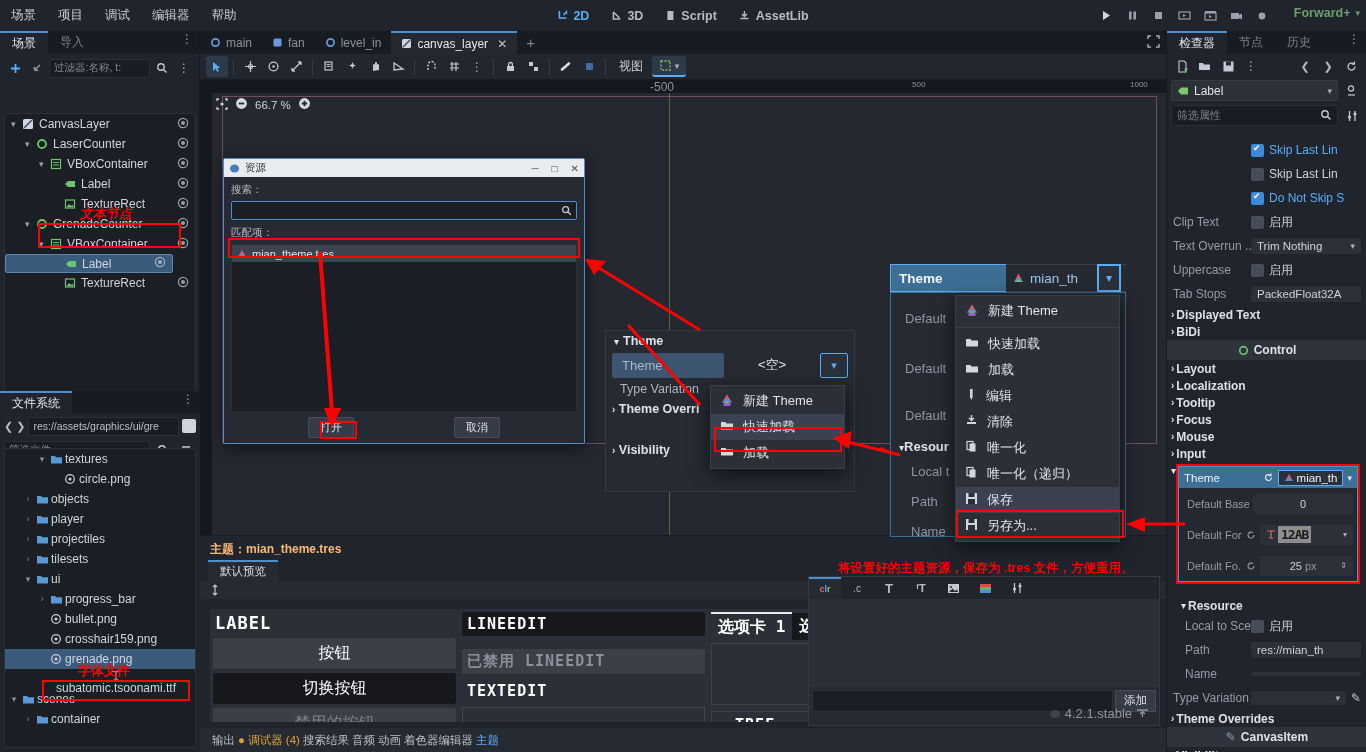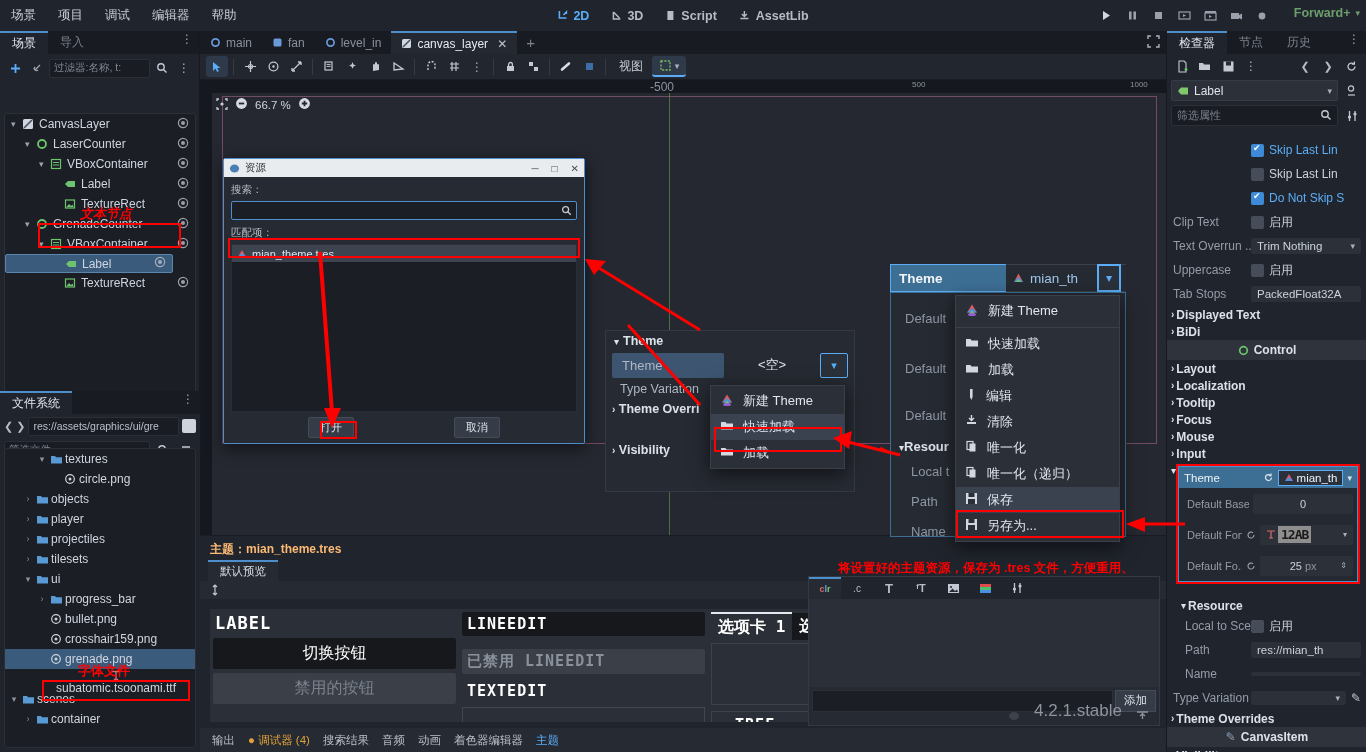--- a/index.html
+++ b/index.html
@@ -321,21 +321,21 @@
   .pv-tab.active{ border-top:2px solid #e6eaf0; }
   .pv-tab.dk{ background:#16181c; }
   .pv-panel{ background:#2b2f37; border:1px solid #3c424b; height:62px; margin-top:2px;}
   .pv-tree{
     background:#2b2f37; border:1px solid #3c424b; margin-top:6px; padding:4px 6px;
     font-family:"DejaVu Sans Mono","Liberation Mono",monospace;
     color:#ffffff; font-weight:bold; font-size:15px; letter-spacing:1px;
   }
   .bottom-tabs{
     position:absolute; left:0; bottom:0; width:966px; height:24px;
-    background:#262a32; display:flex; align-items:center; gap:13px; padding-left:12px;
+    background:#262a32; display:flex; align-items:center; gap:3px; padding-left:12px;
   }
   .bt{ font-size:11.5px; color:#b9c0ca; }
   .bt.warn{ color:#e0a13a; }
   .bt.active{ color:#5badf7; }
 
   
   .te-right{
     position:absolute; left:808px; top:576px; width:352px; height:150px;
     background:#262a32; border:1px solid #343a45;
   }
@@ -348,22 +348,22 @@
   .ter-body{ height:88px; background:#2b2f37; }
   .ter-add{
     display:flex; gap:2px; padding:3px;
   }
   .ter-input{ flex:1; height:22px; background:#1b1e25; border:1px solid #2a2f38;}
   .ter-btn{
     background:#363c47; border:1px solid #454c58; padding:2px 8px; font-size:11.5px;
     color:#dde2ea;
   }
   .version{
-    position:absolute; right:10px; bottom:4px; display:flex; align-items:flex-end;
-    gap:14px; font-size:17px; color:#8d949f;
+    position:absolute; right:10px; bottom:4px; display:flex; align-items:center;
+    gap:4px; font-size:13px; color:#8d949f;
   }
 
   
   .right-dock{
     position:absolute; left:1166px; top:31px; width:200px; height:721px;
     background:#20242c; border-left:1px solid #16191f;
   }
   .insp-toolbar{
     display:flex; align-items:center; height:24px; padding:0 5px; gap:3px;
   }
@@ -1017,20 +1017,21 @@
       </div>
       <div class="te-toolbar">
         <svg width="10" height="12" viewBox="0 0 10 12">
             <path d="M5 1 v10 M3 3 L5 1 L7 3 M3 9 L5 11 L7 9" stroke="#c3c9d3" stroke-width="1.2" fill="none"></path>
           </svg>
       </div>
 
       <div class="te-preview">
         <div class="pv-col" style="flex:0 0 243px;">
           <div class="pv-label">LABEL</div>
+          <div class="pv-btn">按钮</div>
           <div class="pv-btn dark">切换按钮</div>
           <div class="pv-btn disabled">禁用的按钮</div>
         </div>
         <div class="pv-col" style="flex:0 0 243px;">
           <div class="pv-line">LINEEDIT</div>
           <div class="pv-line disabled" style="margin-top:13px;">已禁用 LINEEDIT</div>
           <div class="pv-line" style="margin-top:5px;background:#2b2f37;">TEXTEDIT</div>
           <div class="pv-text"></div>
         </div>
         <div class="pv-col" style="flex:1;position:relative;">

